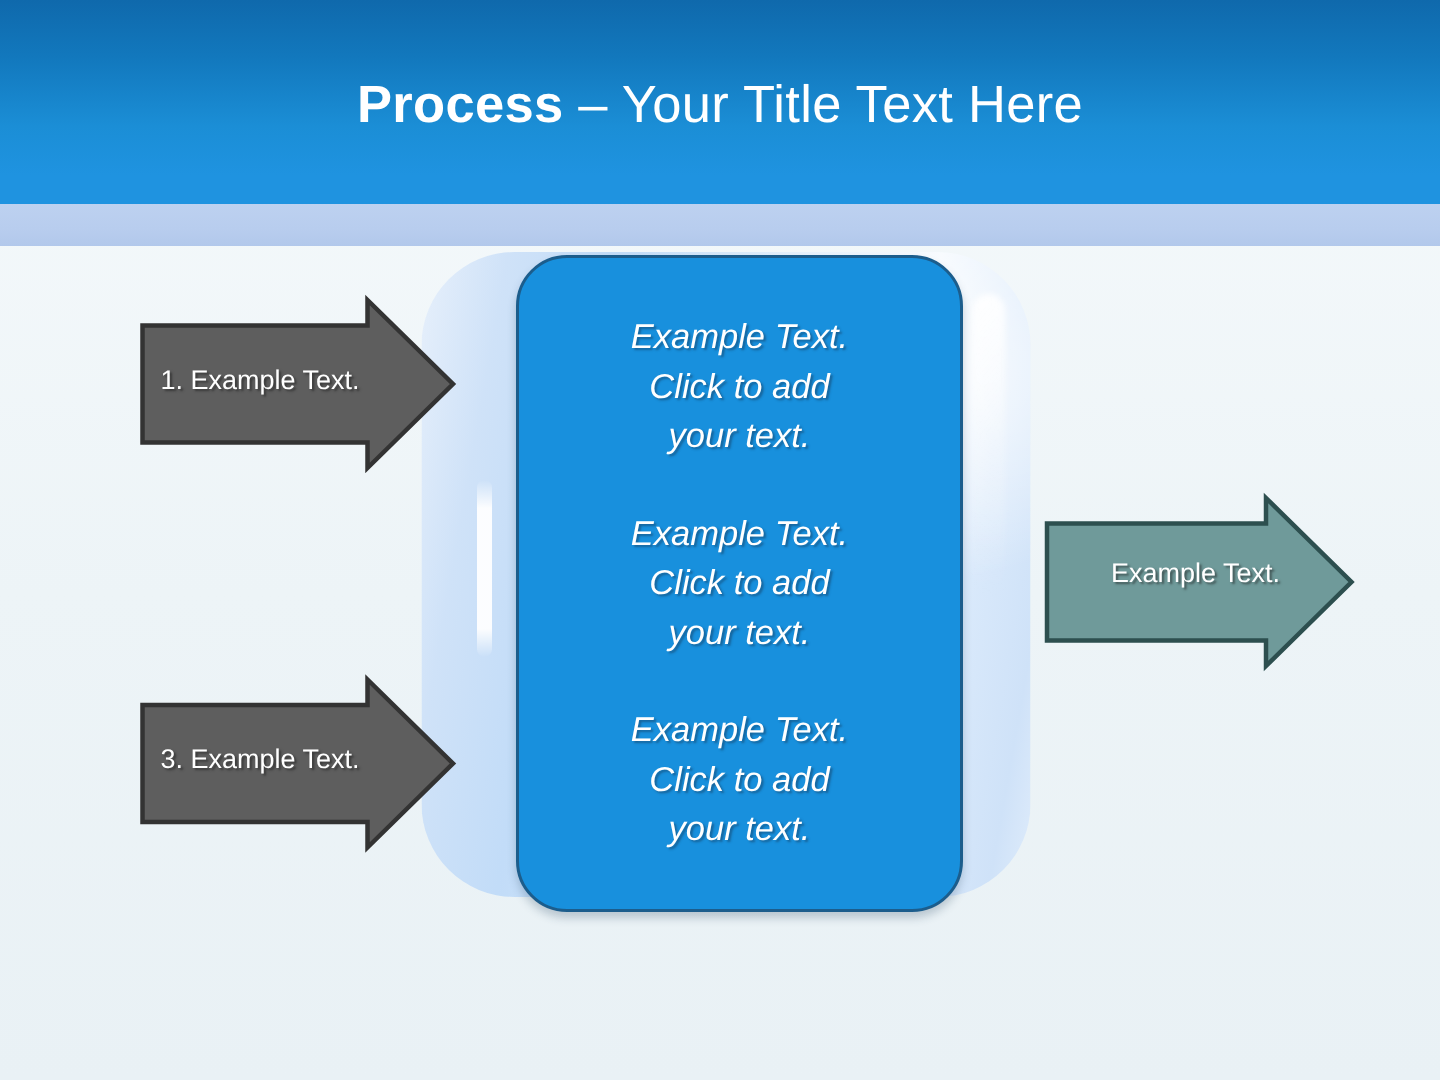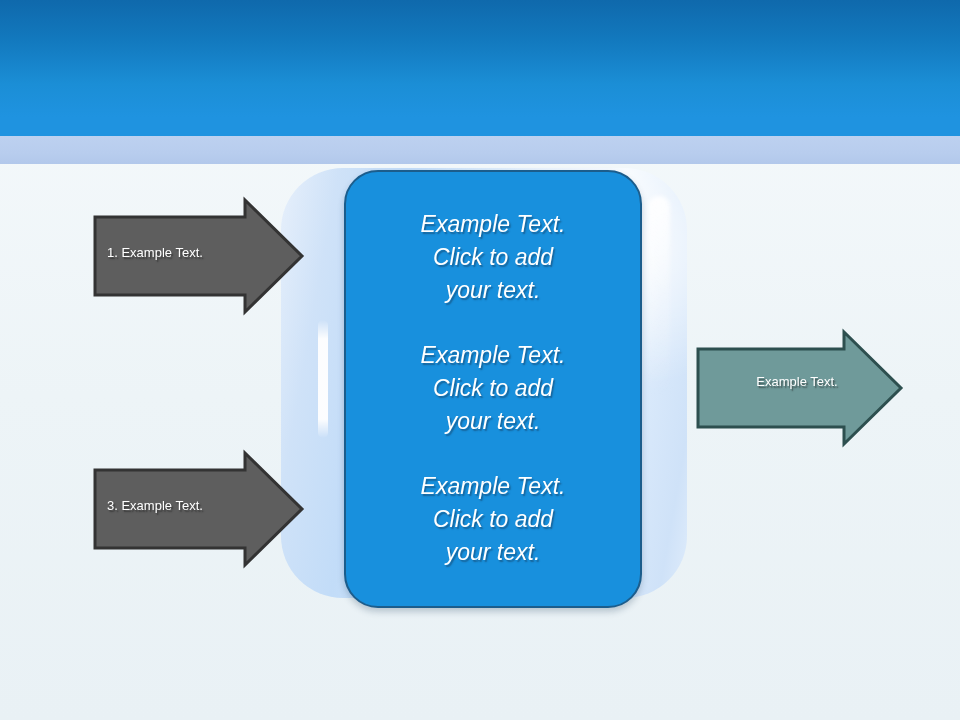--- a/index.html
+++ b/index.html
@@ -141,21 +141,21 @@
   }
 
   
   .arrow {
     position: absolute;
   }
   .arrow svg { display: block; overflow: visible; }
   .arrow-label {
     position: absolute;
     color: #ffffff;
-    font-size: 13px;
+    font-size: 18px;
     line-height: 22px;
     white-space: nowrap;
     text-shadow: 1.5px 1.5px 1.5px rgba(25,25,25,0.55);
   }
 
   .arrow-1 { left: 93px; top: 197px; }
   .arrow-2 { left: 93px; top: 324px; }
   .arrow-3 { left: 93px; top: 450px; }
   .arrow-out { left: 696px; top: 329px; }
 
@@ -174,20 +174,21 @@
     text-align: center;
   }
 </style>
 </head>
 <body>
 
 <div id="slide">
 
   <div class="header-band"></div>
   <div class="header-stripe"></div>
+  <div class="slide-title"><span class="t-bold">Process </span><span class="t-rest">– Your Title Text Here</span></div>
 
   <div class="capsule-shadow"></div>
   <div class="capsule"></div>
   <div class="capsule-hl-left"></div>
   <div class="capsule-hl-right"></div>
 
   <div class="main-box">
     <div class="main-box-inner">
       <div class="box-para">Example Text.
 Click  to add

